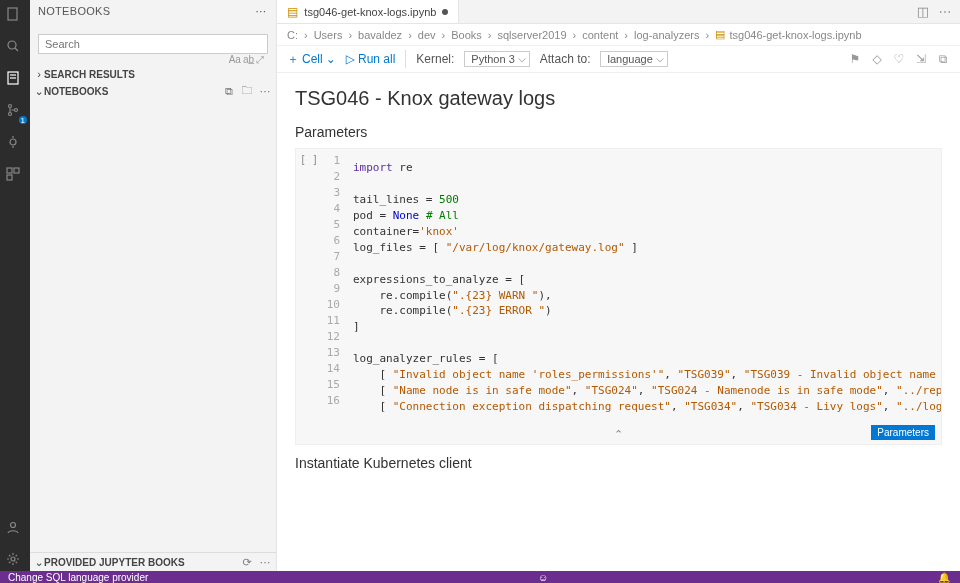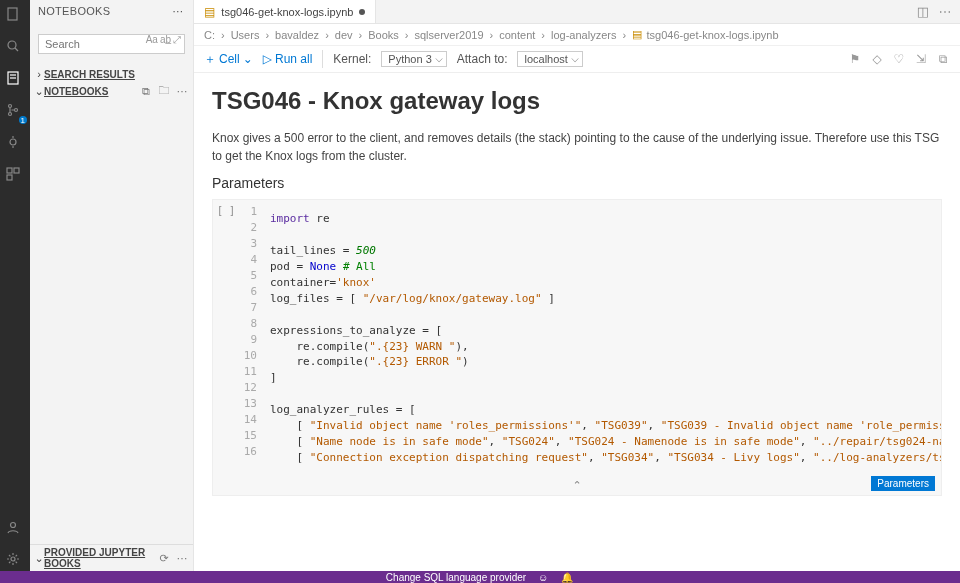--- a/index.html
+++ b/index.html
@@ -5,67 +5,67 @@
 * { box-sizing: border-box; margin: 0; padding: 0; }
 body { font-family: -apple-system, "Segoe UI", sans-serif; font-size: 13px; color: #333; background: #fff; width: 960px; height: 583px; overflow: hidden; display: flex; flex-direction: column; }
 .main-area { flex: 1; display: flex; overflow: hidden; }
 .activity-bar { width: 30px; background: #2c2c2c; display: flex; flex-direction: column; align-items: center; padding-top: 6px; gap: 12px; }
 .activity-bar .icon { width: 20px; height: 20px; color: #888; cursor: pointer; }
 .activity-bar .icon.active { color: #fff; }
 .activity-bar .icon svg { width: 16px; height: 16px; }
 .activity-bar .spacer { flex: 1; }
 .badge-icon { position: relative; }
 .badge-icon .badge { position: absolute; bottom: -2px; right: -2px; background: #007acc; color: #fff; border-radius: 6px; font-size: 8px; min-width: 8px; height: 8px; padding: 0 2px; display:flex; align-items:center; justify-content:center; }
-.side-panel { width: 164px; background: #f3f3f3; border-right: 1px solid #e5e5e5; display: flex; flex-direction: column; font-size: 11px; }
+.side-panel { width: 247px; background: #f3f3f3; border-right: 1px solid #e5e5e5; display: flex; flex-direction: column; font-size: 11px; }
 .panel-header { display: flex; align-items: center; padding: 4px 8px; color: #555; text-transform: uppercase; letter-spacing: 0.3px; }
 .panel-header .label { flex: 1; }
 .search-box { margin: 12px 8px; position: relative; }
 .search-box input { width: 100%; padding: 3px 36px 3px 6px; border: 1px solid #ccc; background: #fff; font-size: 11px; }
-.search-box .search-icons { position: absolute; right: 4px; top: 0; display: flex; gap: 2px; color: #999; font-size: 10px; }
+.search-box .search-icons { position: absolute; right: 4px; top: 20px; display: flex; gap: 2px; color: #999; font-size: 10px; }
 .section-header { display: flex; align-items: center; padding: 2px 4px; color: #444; cursor: pointer; }
 .section-header .chev { width: 10px; text-align: center; }
-.section-header .label { flex: 1; font-weight: 600; text-transform: uppercase; font-size: 10px; text-decoration: underline; }
+.section-header .label { flex: 1; font-weight: 600; text-transform: uppercase; font-size: 10px; }
 .section-header .actions { display: flex; gap: 4px; color: #777; }
 .panel-body { flex: 1; }
 .panel-bottom { border-top: 1px solid #ddd; }
 .editor-area { flex: 1; display: flex; flex-direction: column; background: #fff; overflow: hidden; }
 .tab-bar { display: flex; align-items: center; background: #f3f3f3; border-bottom: 1px solid #e5e5e5; height: 24px; }
 .tab { display: flex; align-items: center; gap: 6px; padding: 0 10px; height: 100%; background: #fff; border-right: 1px solid #e5e5e5; font-size: 11px; color: #444; }
 .tab .file-icon { color: #c98b00; font-size: 12px; }
 .tab .dirty { width: 6px; height: 6px; border-radius: 50%; background: #555; }
 .tab-actions { margin-left: auto; display: flex; gap: 8px; padding-right: 8px; color: #888; }
 .breadcrumb { display: flex; align-items: center; gap: 4px; padding: 4px 10px; color: #888; font-size: 11px; border-bottom: 1px solid #f0f0f0; }
 .breadcrumb .sep::before { content: "›"; padding: 0 2px; }
 .toolbar { display: flex; align-items: center; gap: 10px; padding: 4px 10px; border-bottom: 1px solid #eee; font-size: 12px; }
 .toolbar .btn { display: flex; align-items: center; gap: 3px; color: #0078d4; cursor: pointer; }
 .toolbar .divider { width: 1px; height: 18px; background: #ddd; }
 .toolbar .kernel-label { color: #555; }
 .toolbar .select { border: 1px solid #ccc; padding: 1px 14px 1px 6px; font-size: 11px; color: #555; position:relative; }
 .toolbar .select::after { content: "⌵"; position:absolute; right:3px; top:1px; color:#888; font-size:10px;}
 .toolbar .right-icons { margin-left: auto; display: flex; gap: 8px; color: #999; }
 .notebook-body { flex: 1; overflow-y: auto; padding: 4px 18px 20px; }
-.notebook-body h1 { font-size: 24px; font-weight: 700; color: #333; margin: 10px 0 14px; }
+.notebook-body h1 { font-size: 20px; font-weight: 400; color: #333; margin: 10px 0 14px; }
 .notebook-body h2 { font-size: 17px; font-weight: 400; color: #333; margin: 10px 0 8px; }
 .notebook-body h3 { font-size: 14px; font-weight: 400; color: #333; margin: 10px 0 6px; }
 .notebook-body p { font-size: 12px; color: #444; line-height: 1.5; margin-bottom: 8px; }
 .code-cell { background: #f7f7f7; border: 1px solid #eee; margin: 8px 0 6px; position: relative; }
 .code-cell-inner { display: flex; font-family: Consolas, monospace; font-size: 11px; line-height: 1.45; }
 .cell-prompt { width: 28px; color: #888; padding: 4px 4px 0; text-align: left; font-size: 10px; }
 .gutter { width: 22px; text-align: right; color: #aaa; padding: 4px 6px 4px 0; user-select: none; }
 .gutter div { height: 16px; }
 .code-content { flex: 1; padding: 4px 6px 4px 0; overflow-x: auto; }
 .code-content pre { margin: 7px; white-space: pre; }
 .tok-kw { color: #5a2ca0; }
 .tok-str { color: #b35900; }
-.tok-num { color: #007700; font-style: italic; }
+.tok-num { color: #007700; }
 .tok-const { color: #0000cc; }
 .tok-comm { color: #008000; }
 .cell-footer { text-align: center; padding: 2px 0 3px; color: #888; font-size: 11px; cursor: pointer; }
 .params-btn { position: absolute; right: 6px; bottom: 4px; background: #0078d4; color: #fff; font-size: 10px; padding: 2px 6px; cursor: pointer; }
-.status-bar { height: 12px; background: #6b2d8e; color: #fff; display: flex; align-items: center; padding: 0 8px; font-size: 10px; justify-content: center; gap: 10px; }
+.status-bar { height: 12px; background: #6b2d8e; color: #fff; display: flex; align-items: center; padding: 0 8px; font-size: 10px; justify-content: space-between; gap: 10px; }
 .i { display:inline-flex; width:14px; height:14px; align-items:center; justify-content:center; }
 </style>
 </head>
 <body>
 
 <div class="main-area">
 
   <div class="activity-bar">
     <div class="icon"><svg viewBox="0 0 16 16" fill="none" stroke="currentColor" stroke-width="1.2">
           <rect x="3" y="2" width="9" height="12"></rect>
@@ -182,33 +182,32 @@
           <span>⌄</span>
         </div>
       <div class="btn">
           <span>▷</span>
           <span>Run all</span>
         </div>
       <div class="divider"></div>
       <span class="kernel-label">Kernel:</span>
       <div class="select">Python 3</div>
       <span class="kernel-label">Attach to:</span>
-      <div class="select">localhost</div>
+      <div class="select">language</div>
       <div class="right-icons">
         <span class="i">⚑</span>
         <span class="i">◇</span>
         <span class="i">♡</span>
         <span class="i">⇲</span>
         <span class="i">⧉</span>
       </div>
     </div>
 
     <div class="notebook-body">
       <h1>TSG046 - Knox gateway logs</h1>
-      <p>Knox gives a 500 error to the client, and removes details (the stack) pointing to the cause of the underlying issue. Therefore use this TSG to get the Knox logs from the cluster.</p>
       <h3>Parameters</h3>
 
       <div class="code-cell">
         <div class="code-cell-inner">
           <div class="cell-prompt">[ ]</div>
           <div class="gutter">
             <div>1</div>
               <div>2</div>
               <div>3</div>
               <div>4</div>
@@ -241,20 +240,21 @@
 log_analyzer_rules = [
     [ <span class="tok-str">"Invalid object name 'roles_permissions'"</span>, <span class="tok-str">"TSG039"</span>, <span class="tok-str">"TSG039 - Invalid object name 'role_permissions'"</span>, 
     [ <span class="tok-str">"Name node is in safe mode"</span>, <span class="tok-str">"TSG024"</span>, <span class="tok-str">"TSG024 - Namenode is in safe mode"</span>, <span class="tok-str">"../repair/tsg024-name-node-is-in-safe-mode.ipynb"</span>],
     [ <span class="tok-str">"Connection exception dispatching request"</span>, <span class="tok-str">"TSG034"</span>, <span class="tok-str">"TSG034 - Livy logs"</span>, <span class="tok-str">"../log-analyzers/tsg034-get-livy-logs.ipynb"</span> ] ]</pre>
           </div>
         </div>
         <div class="params-btn">Parameters</div>
         <div class="cell-footer">⌃</div>
       </div>
 
+      <h3>Instantiate Kubernetes client</h3>
 
     </div>
   </div>
 </div>
 
 <div class="status-bar">
   <span>Change SQL language provider</span>
   <span class="i">☺</span>
   <span class="i">🔔</span>
 </div>

